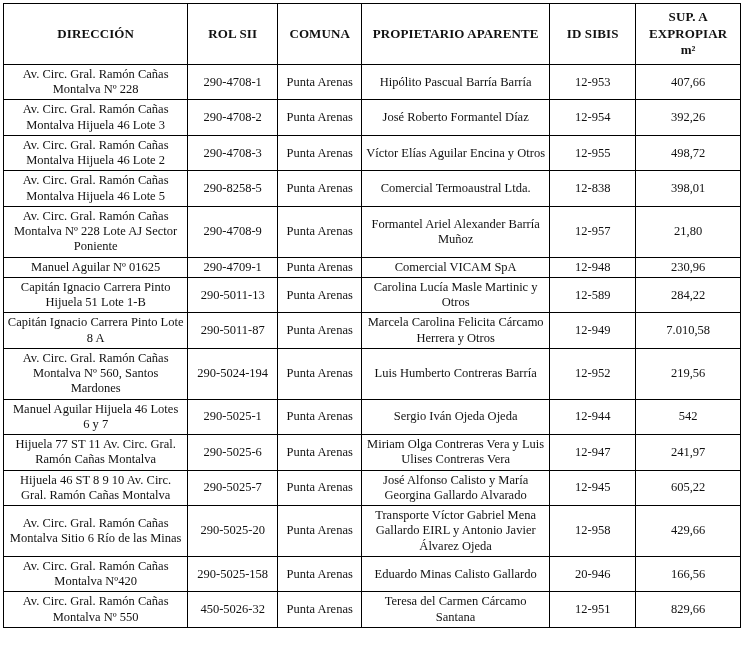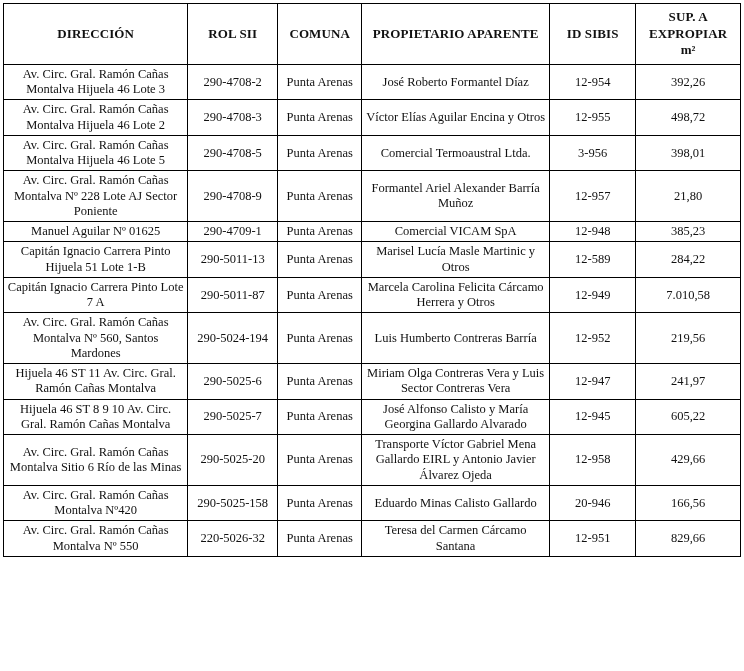--- a/index.html
+++ b/index.html
@@ -70,20 +70,28 @@
         <th>DIRECCIÓN</th>
         <th>ROL SII</th>
         <th>COMUNA</th>
         <th>PROPIETARIO APARENTE</th>
         <th>ID SIBIS</th>
         <th>SUP. A EXPROPIAR
 m²</th>
       </tr>
     </thead>
     <tbody>
+  <tr>
+    <td>Av. Circ. Gral. Ramón Cañas Montalva Nº 228</td>
+    <td>290-4708-1</td>
+    <td>Punta Arenas</td>
+    <td>Hipólito Pascual Barría Barría</td>
+    <td>12-953</td>
+    <td>407,66</td>
+  </tr>
 
   <tr>
     <td>Av. Circ. Gral. Ramón Cañas Montalva Hijuela 46 Lote 3</td>
     <td>290-4708-2</td>
     <td>Punta Arenas</td>
     <td>José Roberto Formantel Díaz</td>
     <td>12-954</td>
     <td>392,26</td>
   </tr>
 
@@ -91,79 +99,88 @@
     <td>Av. Circ. Gral. Ramón Cañas Montalva Hijuela 46 Lote 2</td>
     <td>290-4708-3</td>
     <td>Punta Arenas</td>
     <td>Víctor Elías Aguilar Encina y Otros</td>
     <td>12-955</td>
     <td>498,72</td>
   </tr>
 
   <tr>
     <td>Av. Circ. Gral. Ramón Cañas Montalva Hijuela 46 Lote 5</td>
-    <td>290-4708-5</td>
+    <td>290-8258-5</td>
     <td>Punta Arenas</td>
     <td>Comercial Termoaustral Ltda.</td>
-    <td>3-956</td>
+    <td>12-838</td>
     <td>398,01</td>
   </tr>
 
   <tr>
     <td>Av. Circ. Gral. Ramón Cañas Montalva Nº 228 Lote AJ Sector Poniente</td>
     <td>290-4708-9</td>
     <td>Punta Arenas</td>
     <td>Formantel Ariel Alexander Barría Muñoz</td>
     <td>12-957</td>
     <td>21,80</td>
   </tr>
 
   <tr>
     <td>Manuel Aguilar Nº 01625</td>
     <td>290-4709-1</td>
     <td>Punta Arenas</td>
     <td>Comercial VICAM SpA</td>
     <td>12-948</td>
-    <td>385,23</td>
+    <td>230,96</td>
   </tr>
 
   <tr>
     <td>Capitán Ignacio Carrera Pinto Hijuela 51 Lote 1-B</td>
     <td>290-5011-13</td>
     <td>Punta Arenas</td>
-    <td>Marisel Lucía Masle Martinic y Otros</td>
+    <td>Carolina Lucía Masle Martinic y Otros</td>
     <td>12-589</td>
     <td>284,22</td>
   </tr>
 
   <tr>
-    <td>Capitán Ignacio Carrera Pinto Lote 7 A</td>
+    <td>Capitán Ignacio Carrera Pinto Lote 8 A</td>
     <td>290-5011-87</td>
     <td>Punta Arenas</td>
     <td>Marcela Carolina Felicita Cárcamo Herrera y Otros</td>
     <td>12-949</td>
     <td>7.010,58</td>
   </tr>
 
 
   <tr>
     <td>Av. Circ. Gral. Ramón Cañas Montalva Nº 560, Santos Mardones</td>
     <td>290-5024-194</td>
     <td>Punta Arenas</td>
     <td>Luis Humberto Contreras Barría</td>
     <td>12-952</td>
     <td>219,56</td>
   </tr>
 
-
-  <tr>
-    <td>Hijuela 46 ST 11 Av. Circ. Gral. Ramón Cañas Montalva</td>
+  <tr>
+    <td>Manuel Aguilar Hijuela 46 Lotes
+6 y 7</td>
+    <td>290-5025-1</td>
+    <td>Punta Arenas</td>
+    <td>Sergio Iván Ojeda Ojeda</td>
+    <td>12-944</td>
+    <td>542</td>
+  </tr>
+
+  <tr>
+    <td>Hijuela 77 ST 11 Av. Circ. Gral. Ramón Cañas Montalva</td>
     <td>290-5025-6</td>
     <td>Punta Arenas</td>
-    <td>Miriam Olga Contreras Vera y Luis Sector Contreras Vera</td>
+    <td>Miriam Olga Contreras Vera y Luis Ulises Contreras Vera</td>
     <td>12-947</td>
     <td>241,97</td>
   </tr>
 
   <tr>
     <td>Hijuela 46 ST 8 9 10 Av. Circ. Gral. Ramón Cañas Montalva</td>
     <td>290-5025-7</td>
     <td>Punta Arenas</td>
     <td>José Alfonso Calisto y María Georgina Gallardo Alvarado</td>
     <td>12-945</td>
@@ -183,21 +200,21 @@
     <td>Av. Circ. Gral. Ramón Cañas Montalva Nº420</td>
     <td>290-5025-158</td>
     <td>Punta Arenas</td>
     <td>Eduardo Minas Calisto Gallardo</td>
     <td>20-946</td>
     <td>166,56</td>
   </tr>
 
   <tr>
     <td>Av. Circ. Gral. Ramón Cañas Montalva Nº 550</td>
-    <td>220-5026-32</td>
+    <td>450-5026-32</td>
     <td>Punta Arenas</td>
     <td>Teresa del Carmen Cárcamo Santana</td>
     <td>12-951</td>
     <td>829,66</td>
   </tr>
 </tbody>
   </table>
 </div>
 
 </body></html>

